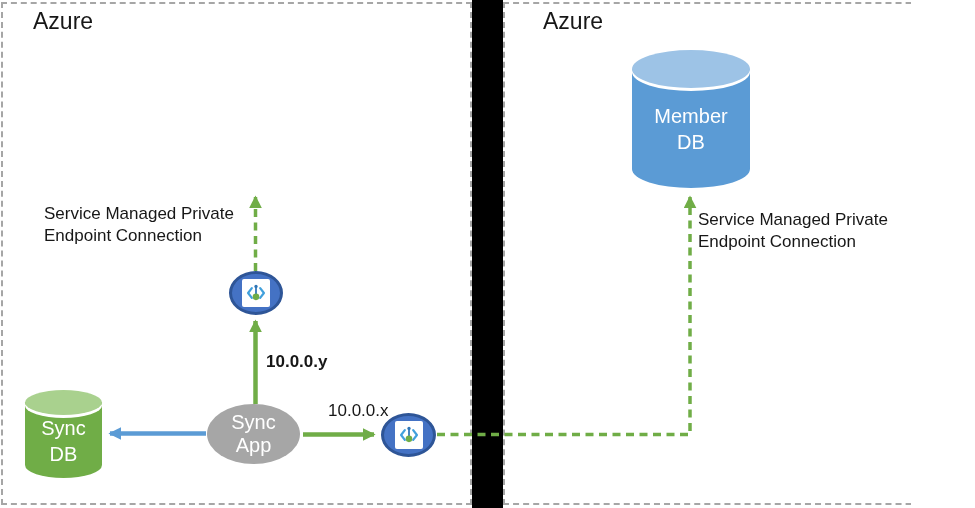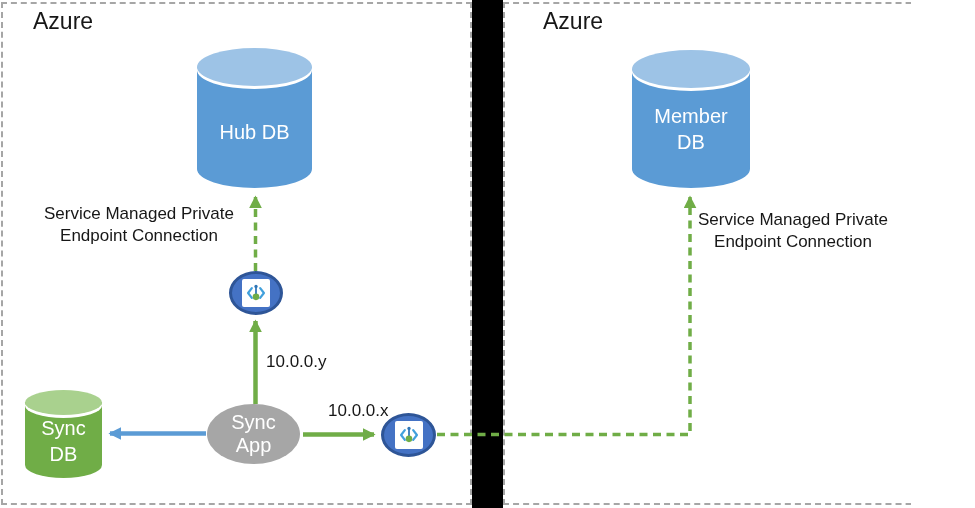--- a/index.html
+++ b/index.html
@@ -44,26 +44,26 @@
                  display:flex; align-items:center; justify-content:center; }
   .app-ellipse .app-label { color:#ffffff; font-size:20px; line-height:23px; text-align:center; white-space:pre-line; }
 
   .endpoint { background:#4472c4; border:3px solid #2e5597; border-radius:50%;
               display:flex; align-items:center; justify-content:center; }
   .endpoint-1 { left:229px; top:271px; width:54px; height:44px; }
   .endpoint-2 { left:381px; top:413px; width:55px; height:44px; }
   .endpoint-sq { width:28px; height:28px; background:#ffffff; border-radius:2px;
                  display:flex; align-items:center; justify-content:center; }
 
-  .annotation { position:absolute; color:#171717; font-size:17px; line-height:22px; white-space:pre-line; z-index:15;text-align:center; }
+  .annotation { position:absolute; color:#171717; font-size:17px; line-height:22px; white-space:pre-line; z-index:15; }
   .ann-left  { left:44px;  top:203px; }
   .ann-right { left:698px; top:209px; }
   .ann-bold  { left:296px; top:289px; font-size:19px; line-height:26px; font-weight:bold; }
   .ip-label  { position:absolute; color:#171717; font-size:17px; z-index:15; }
-  .ip-y { left:266px; top:352px; }
+  .ip-y { left:266px; top:352px;font-weight:bold; }
   .ip-x { left:328px; top:401px; }
 </style>
 </head>
 <body>
 
 <div class="canvas">
 
   <div class="region region-left"></div>
   <div class="region region-right"></div>
   <div class="divider"></div>
@@ -80,25 +80,20 @@
         <path d="M0,0 L12,6 L0,12 Z" fill="#5b9bd5"></path>
       </marker>
     </defs>
     <path d="M255.5,271 L255.5,197" fill="none" stroke="#70ad47" stroke-width="3.5" stroke-dasharray="8 5.5" marker-end="url(#ah-green)"></path>
     <path d="M255.5,404 L255.5,321" fill="none" stroke="#70ad47" stroke-width="4.5" marker-end="url(#ah-green)"></path>
     <path d="M206,433.5 L110,433.5" fill="none" stroke="#5b9bd5" stroke-width="4.5" marker-end="url(#ah-blue)"></path>
     <path d="M303,434.5 L374,434.5" fill="none" stroke="#70ad47" stroke-width="4.5" marker-end="url(#ah-green)"></path>
     <path d="M437,434.5 L690,434.5 L690,197" fill="none" stroke="#70ad47" stroke-width="3.5" stroke-dasharray="8 5.5" marker-end="url(#ah-green)"></path>
   </svg>
 
-  <div class="node cylinder blue-cyl hub-db">
-    <div class="cyl-body"></div>
-    <div class="cyl-top"></div>
-    <div class="cyl-label">Hub DB</div>
-  </div>
 
   <div class="node cylinder blue-cyl member-db">
     <div class="cyl-body"></div>
     <div class="cyl-top"></div>
     <div class="cyl-label">Member
 DB</div>
   </div>
 
   <div class="node cylinder green-cyl sync-db">
     <div class="cyl-body"></div>

